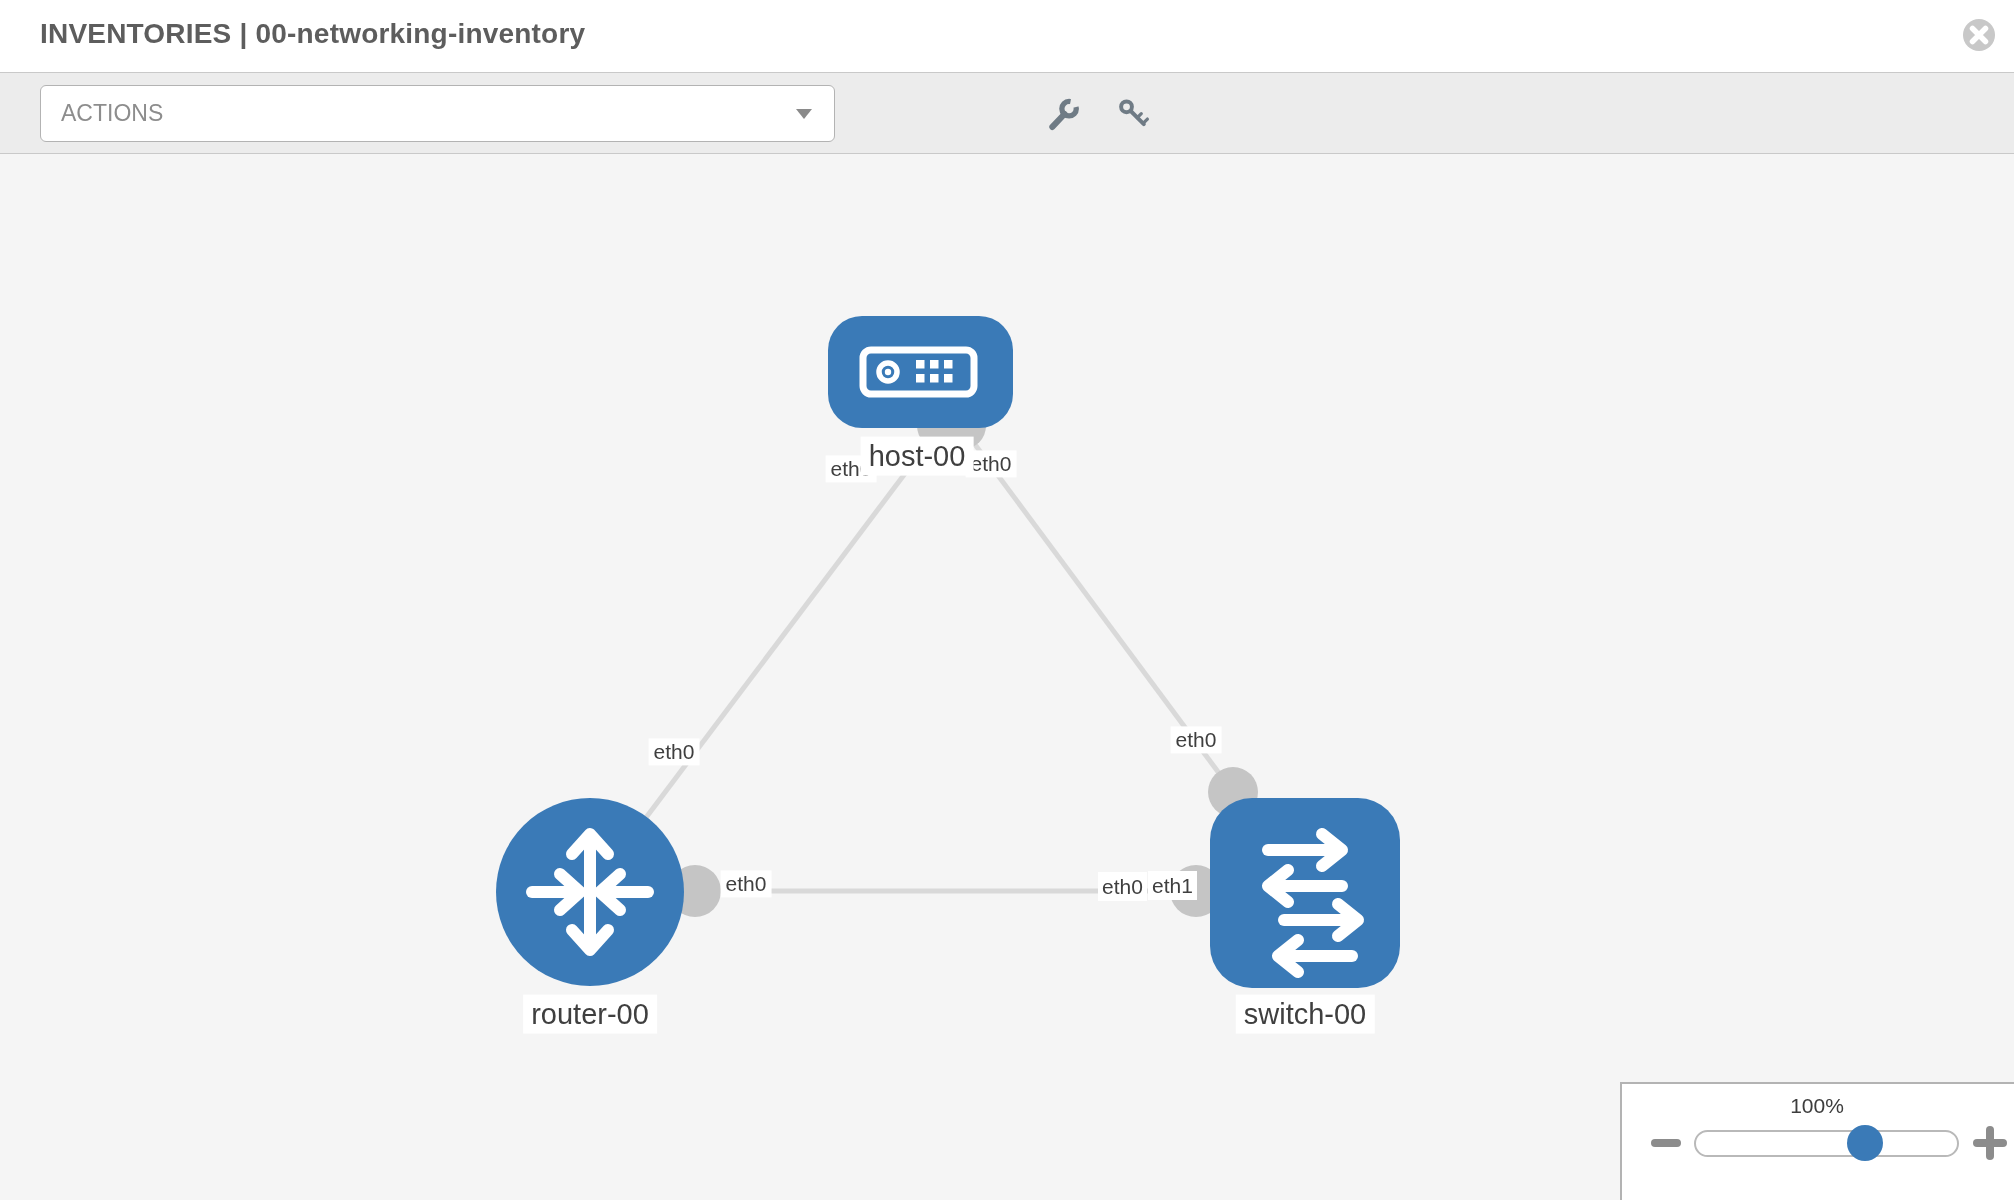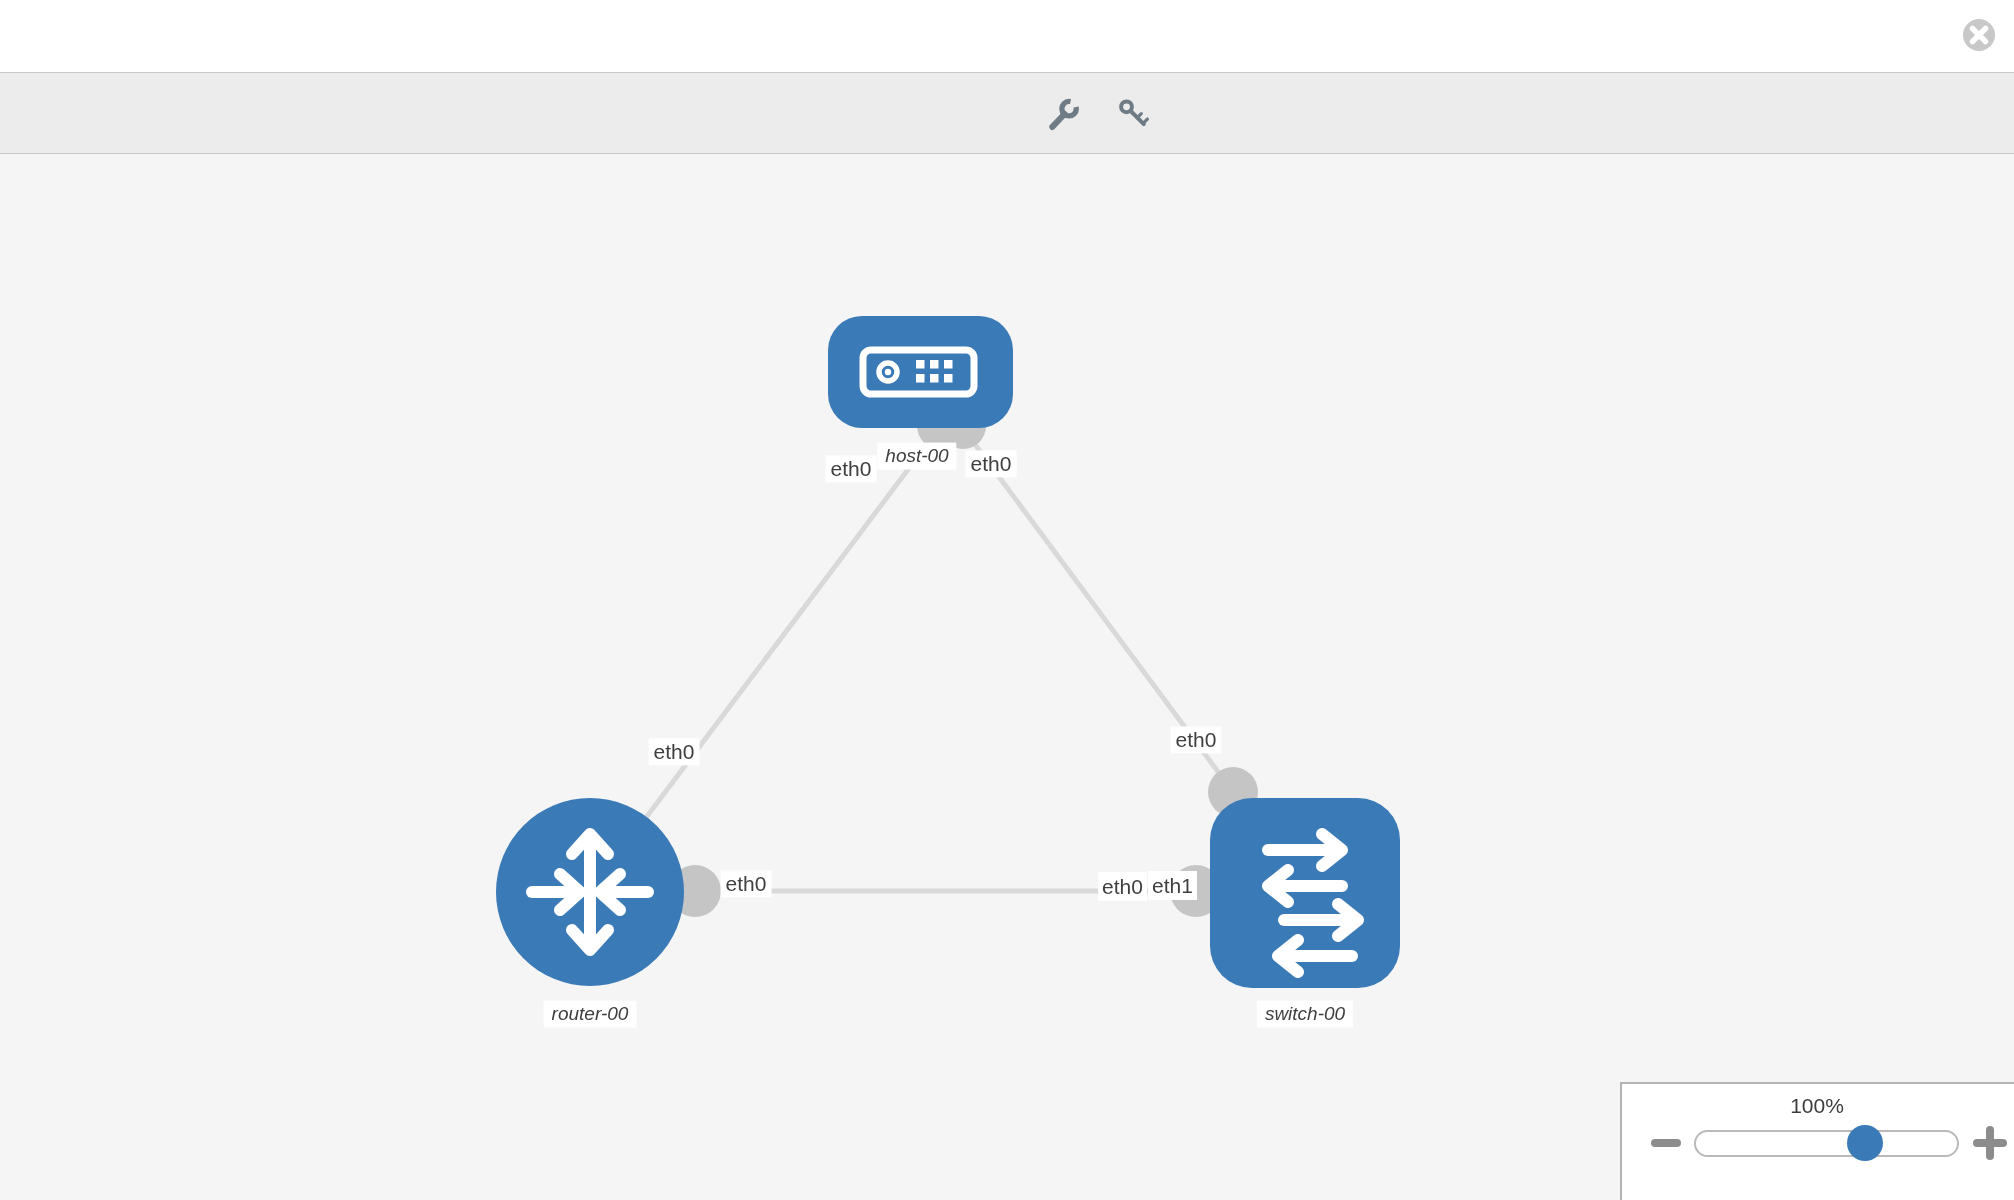--- a/index.html
+++ b/index.html
@@ -54,21 +54,21 @@
   .canvas {
     position: absolute; top: 154px; left: 0; width: 2014px; height: 1046px;
     background: #f5f5f5; cursor: default;
   }
   .graph { position: absolute; top: 0; left: 0; }
   .lbl {
     position: absolute; transform: translate(-50%, -50%);
     background: #ffffff; color: #3f3f3f; font-size: 21px;
     padding: 1px 5px; white-space: nowrap; line-height: 1.2;
   }
-  .lbl-name { font-size: 19px; padding: 2px 8px; font-style: italic; }
+  .lbl-name { font-size: 29px; padding: 2px 8px; }
   .lbl-tl { transform: none; padding: 2px 4px; }
   
   .zoom-panel {
     position: absolute; left: 1620px; top: 928px; width: 398px; height: 122px;
     background: #ffffff; border: 2px solid #b3b3b3;
   }
   .zoom-level {
     position: absolute; top: 10px; left: 0; width: 390px; text-align: center;
     font-size: 21px; color: #3d3d3d;
   }
@@ -87,29 +87,34 @@
     position: absolute; left: 225px; top: 41px; width: 36px; height: 36px;
     border-radius: 50%; background: #3a7ab7; cursor: grab;
   }
 </style>
 </head>
 <body>
 
 <div class="app">
 
   <div class="hdr">
+    <h1 class="hdr-title">INVENTORIES | 00-networking-inventory</h1>
     <button class="close-btn">
       <svg width="36" height="36" viewBox="0 0 36 36">
         <circle cx="18" cy="18" r="16" fill="#c8c8c8"></circle>
         <path d="M11.5 11.5 L24.5 24.5 M24.5 11.5 L11.5 24.5" stroke="#ffffff" stroke-width="5.5" stroke-linecap="round" fill="none"></path>
       </svg>
     </button>
   </div>
 
   <div class="toolbar">
+    <div class="dd dd-actions">
+      <span class="dd-label">ACTIONS</span>
+      <span class="caret"></span>
+    </div>
 
     <div class="tools">
       <button class="toolbtn">
         <svg width="38" height="38" viewBox="0 0 100 100">
           <circle cx="66" cy="36" r="19" fill="none" stroke="#6f7b85" stroke-width="14"></circle>
           <polygon points="66,36 74,-4 108,26" fill="#ececec" stroke="none"></polygon>
           <line x1="22" y1="84" x2="54" y2="50" stroke="#6f7b85" stroke-width="16" stroke-linecap="round"></line>
         </svg>
       </button>
       <button class="toolbtn">

